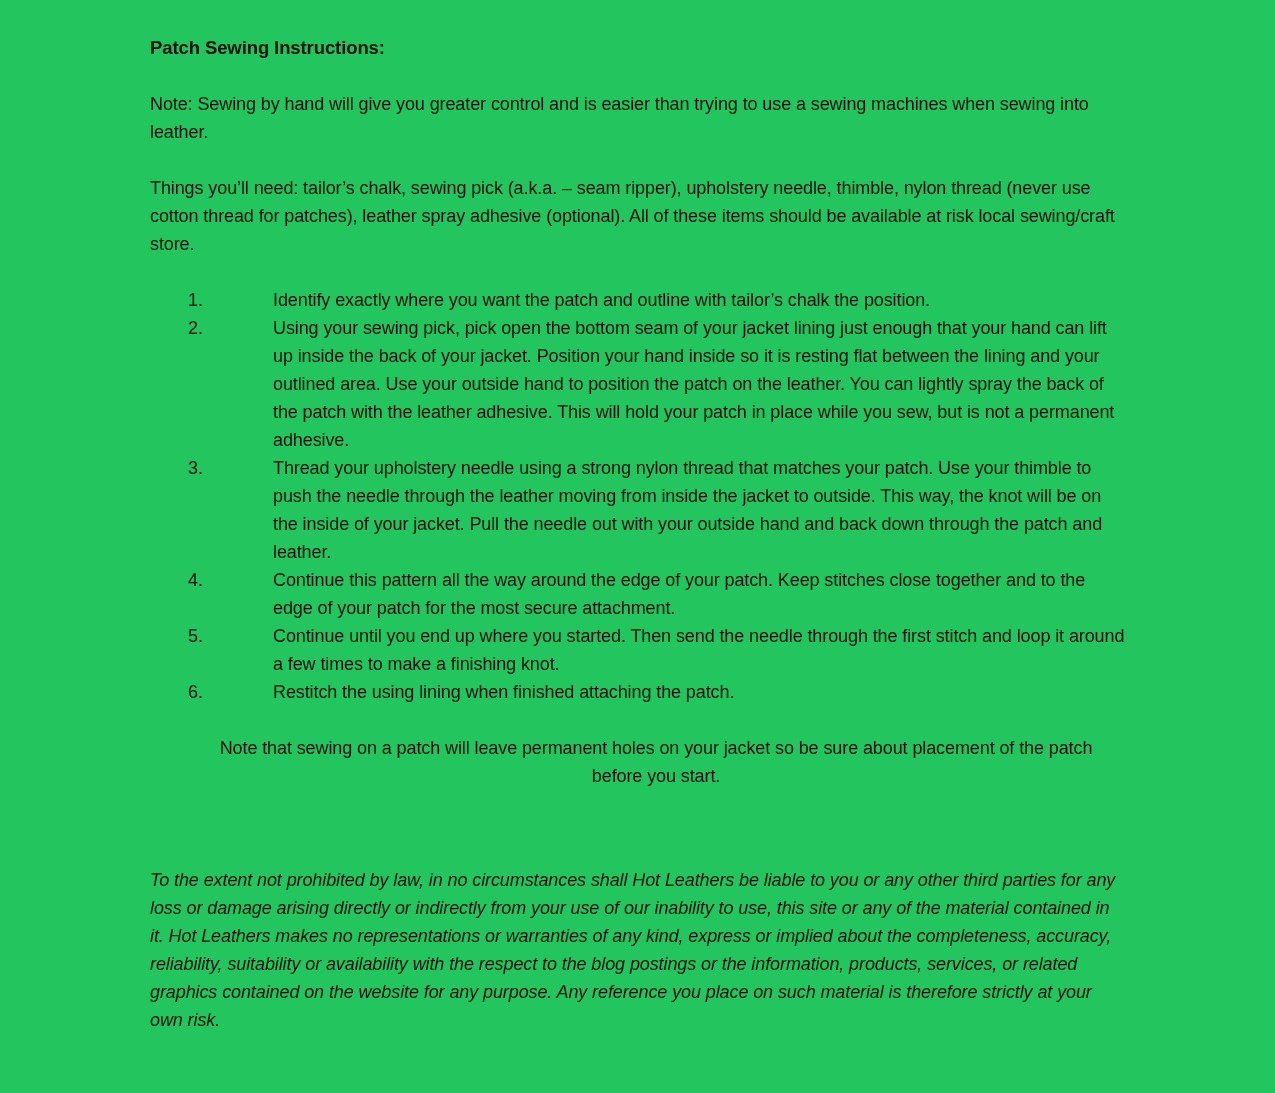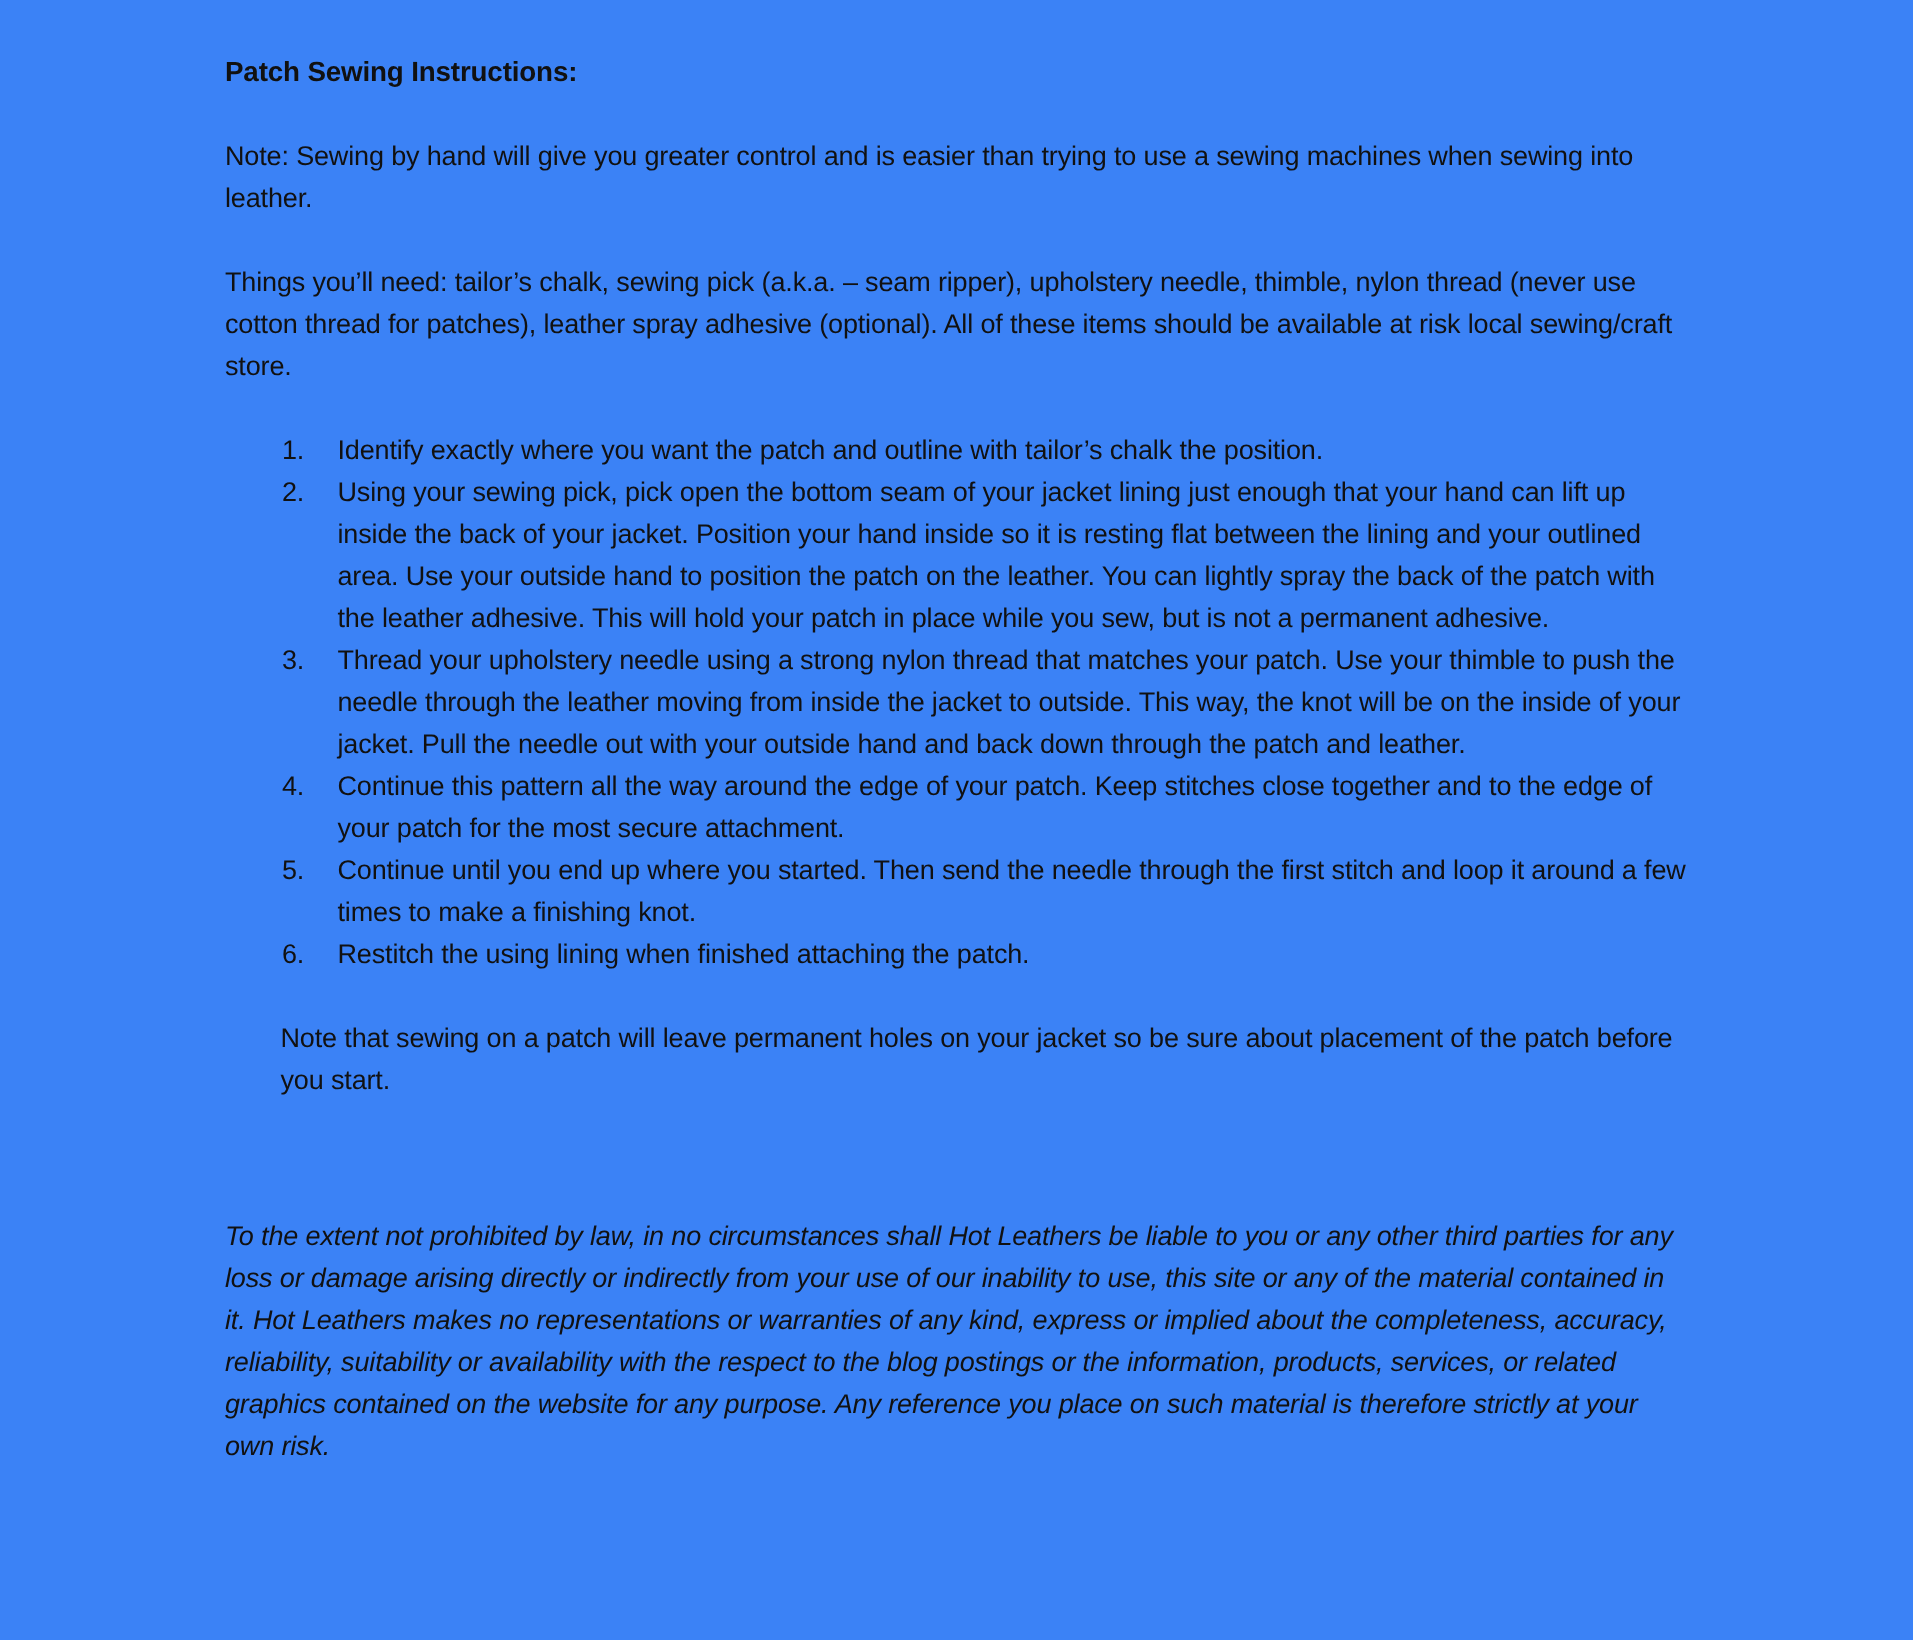--- a/index.html
+++ b/index.html
@@ -5,21 +5,21 @@
   html, body {
     margin: 0;
     padding: 0;
     background: #ffffff;
   }
   .page {
     position: relative;
     width: 1275px;
     height: 1093px;
     box-sizing: border-box;
-    background: #3b82f6;
+    background: #22c55e;
     padding: 34px 150px 0 150px;
     font-family: "Liberation Sans", sans-serif;
     font-size: 18px;
     line-height: 28px;
     color: #111111;
     letter-spacing: -0.1px;
     overflow: hidden;
   }
   .doc-title {
     font-size: 18.5px;
@@ -39,26 +39,28 @@
     display: flex;
     align-items: flex-start;
   }
   .step .num {
     flex: 0 0 37px;
     margin-left: 38px;
     box-sizing: border-box;
   }
   .step .txt {
     flex: 1 1 auto;
+    margin-left: 48px;
   }
   .note-block {
     margin: 28px 0 0 37px;
   }
   .note-block p {
-    margin: 0;
+    margin: 16px;
+    text-align: center;
   }
   .disclaimer {
     margin: 76px 0 0 0;
     font-style: italic;
   }
 </style>
 </head>
 <body>
 
 <div class="page">

